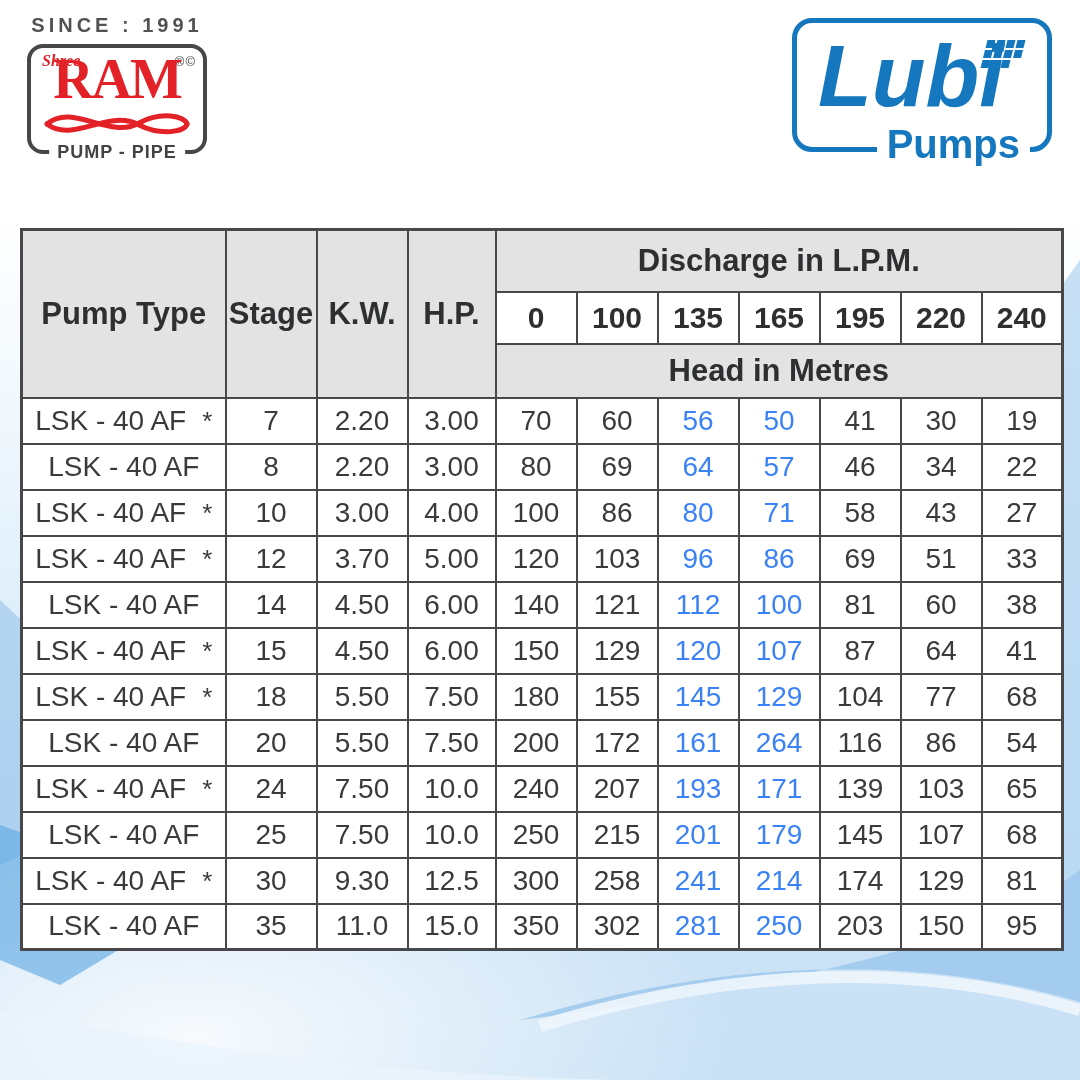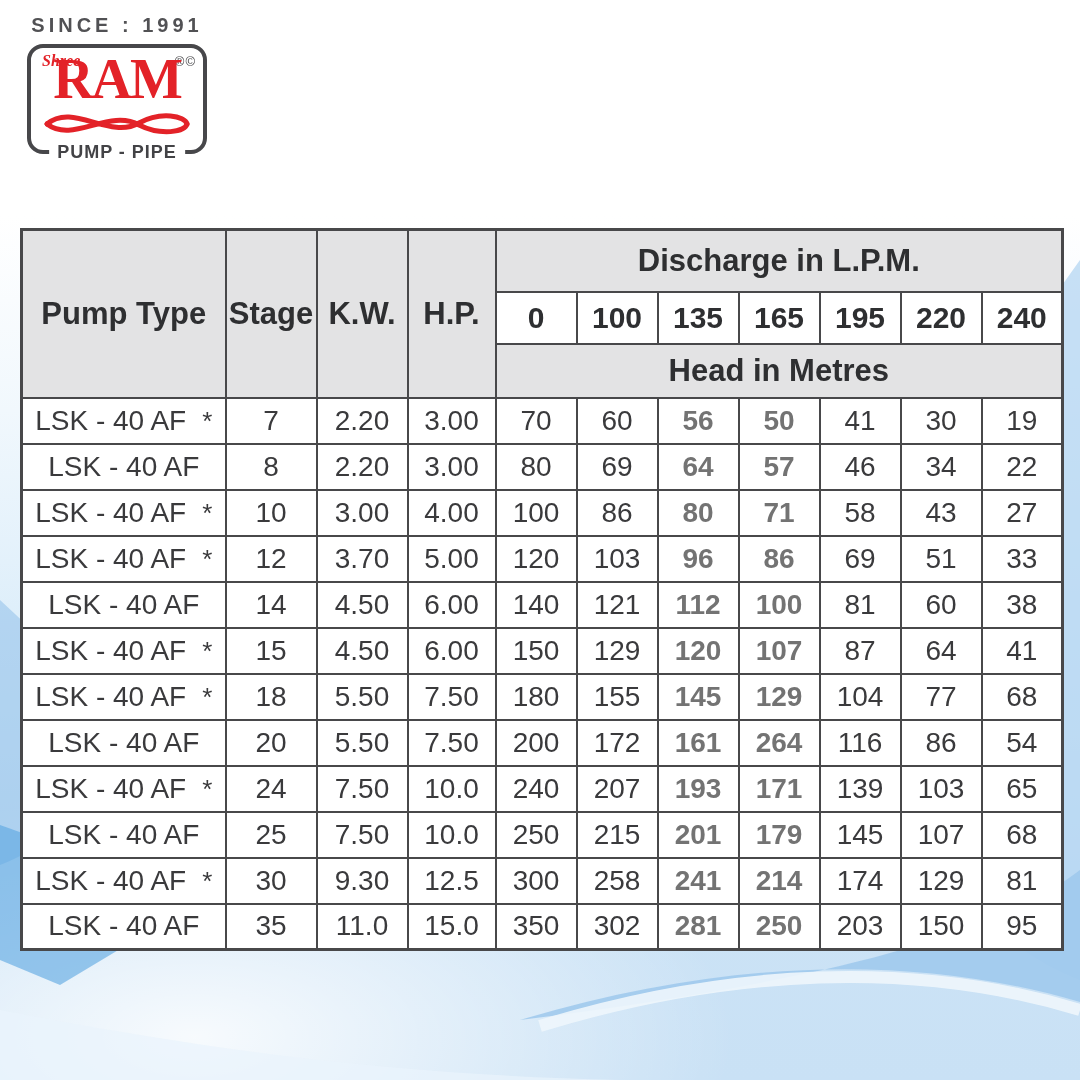--- a/index.html
+++ b/index.html
@@ -37,21 +37,21 @@
   table.spec thead tr.r1 { height:62px; }
   table.spec thead tr.r2 { height:52px; }
   table.spec thead tr.r3 { height:54px; }
   table.spec tbody tr { height:46px; }
   .gray { background:#e3e3e4; }
   th.hmain { font-size:31px; font-weight:bold; color:#2e2f31;margin-left:32px; }
   th.hnum { font-size:30px; font-weight:bold; color:#2e2f31; background:#ffffff; }
   td { font-size:28px; color:#3a3a3c; background:#ffffff; }
   td.pump { text-align:left; padding-left:24px; }
   td.pump .star { margin-left:16px; font-size:26px; }
-  td.b { font-weight:bold; color:#737373; }
+  td.b { font-weight:normal; color:#3b82f6; }
 </style>
 </head>
 <body>
 
 <div class="canvas">
 
   <svg class="bg-waves" viewBox="0 0 1080 1080" aria-hidden="true">
     <path d="M1080 260 C 960 430, 850 560, 878 720 C 900 850, 990 945, 1080 980 Z" fill="#b4d6f1" opacity="0.75"></path>
     <path d="M0 600 L 150 740 C 95 810, 40 850, 0 865 Z" fill="#8fc0ea" opacity="0.55"></path>
     <path d="M0 825 C 60 845, 115 878, 160 925 L 60 985 L 0 960 Z" fill="#58a5e1" opacity="0.6"></path>
@@ -67,20 +67,39 @@
       <span class="marks">®©</span>
       <div class="ram-word">RAM</div>
       <svg class="flourish" width="156" height="30" viewBox="0 0 156 30">
         <path d="M8 16 C 34 -6, 70 32, 100 15 C 122 3, 146 8, 148 16" fill="none" stroke="#e32228" stroke-width="5" stroke-linecap="round"></path>
         <path d="M8 16 C 34 36, 70 0, 100 17 C 122 28, 146 24, 148 16" fill="none" stroke="#e32228" stroke-width="5" stroke-linecap="round"></path>
       </svg>
       <div class="pump-pipe">PUMP - PIPE</div>
     </div>
   </div>
 
+  <div class="lubi-logo">
+    <div class="lubi-box"></div>
+    <div class="lubi-word">Lubi</div>
+    <div class="pixel-grid">
+      <i></i>
+        <i></i>
+        <i></i>
+        <i></i>
+      <i></i>
+        <i></i>
+        <i></i>
+        <i></i>
+      <i></i>
+        <i></i>
+        <i></i>
+        <i class="off"></i>
+    </div>
+    <div class="lubi-pumps">Pumps</div>
+  </div>
 
   <table class="spec">
     <colgroup>
       <col style="width:204px">
         <col style="width:91px">
         <col style="width:91px">
         <col style="width:88px">
       <col style="width:81px">
         <col style="width:81px">
         <col style="width:81px">

